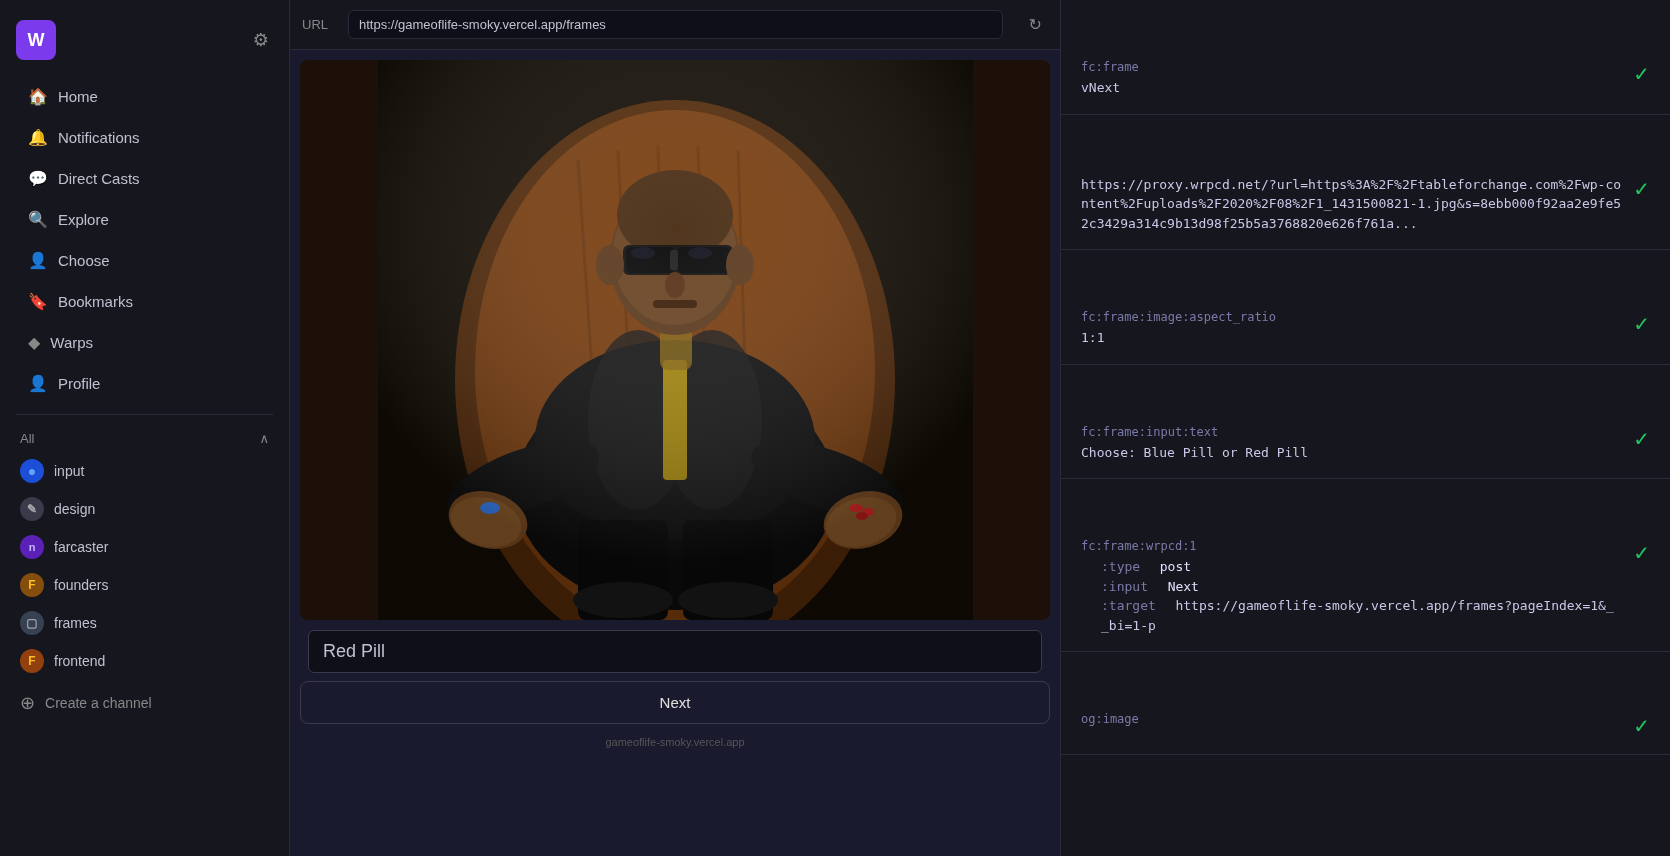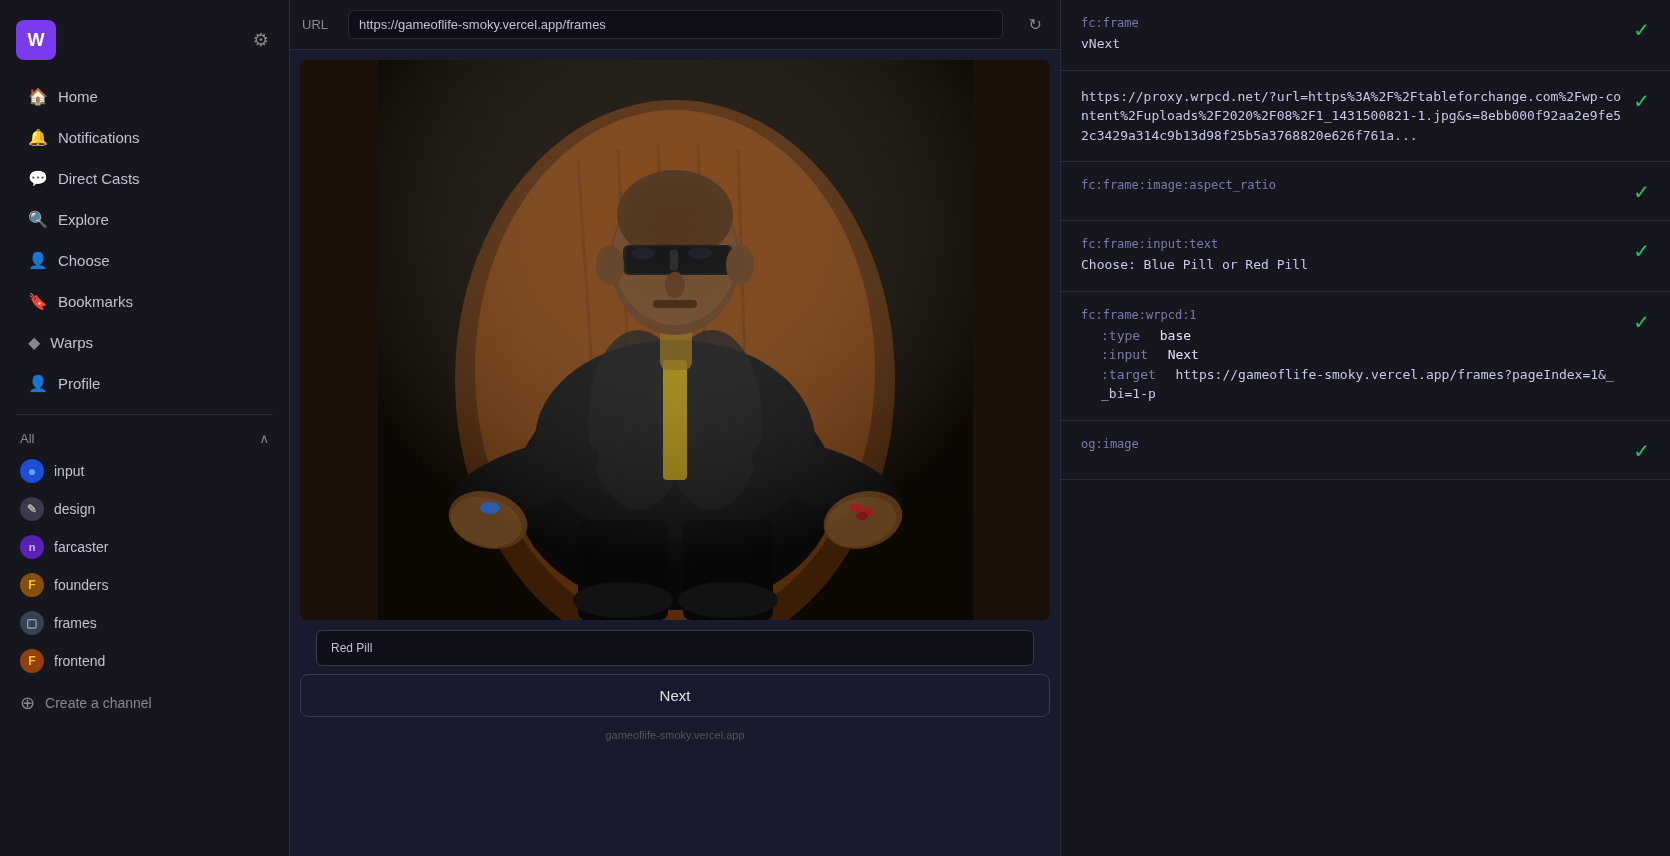--- a/index.html
+++ b/index.html
@@ -185,27 +185,27 @@
     .morpheus-figure {
       width: 100%;
       height: 100%;
       display: flex;
       align-items: center;
       justify-content: center;
       background: #1c1008;
     }
 
     .frame-input-area {
-      margin: 0 26px;
+      margin: 0 18px;
       background: #0f0f1a;
       border: 1px solid #3a3a4a;
       border-radius: 6px;
       padding: 10px 14px;
       color: #c0c0d0;
-      font-size: 12px;
+      font-size: 18px;
     }
 
     .frame-button {
       margin: 8px 10px;
       background: #1a1a2e;
       border: 1px solid #3a3a4a;
       border-radius: 8px;
       padding: 12px;
       color: #e0e0e0;
       font-size: 15px;
@@ -254,20 +254,21 @@
     .meta-value .highlight {
       color: #e0e0ff;
       font-weight: 500;
     }
 
     .meta-row {
       display: flex;
       align-items: flex-start;
       justify-content: space-between;
       gap: 12px;
+      margin-top: 44px;
     }
 
     .check-icon {
       color: #22c55e;
       font-size: 20px;
       flex-shrink: 0;
       margin-top: 2px;
     }
 
     .meta-content { flex: 1; }
@@ -498,20 +499,21 @@
         <div class="meta-value">https://proxy.wrpcd.net/?url=https%3A%2F%2Ftableforchange.com%2Fwp-content%2Fuploads%2F2020%2F08%2F1_1431500821-1.jpg&amp;s=8ebb000f92aa2e9fe52c3429a314c9b13d98f25b5a3768820e626f761a...</div>
       </div>
       <span class="check-icon">✓</span>
     </div>
   </div>
 
   <div class="meta-section">
     <div class="meta-row">
       <div class="meta-content">
         <div class="meta-key">fc:frame:image:aspect_ratio</div>
+        <div class="meta-value">1:1</div>
       </div>
       <span class="check-icon">✓</span>
     </div>
   </div>
 
   <div class="meta-section">
     <div class="meta-row">
       <div class="meta-content">
         <div class="meta-key">fc:frame:input:text</div>
         <div class="meta-value">Choose: Blue Pill or Red Pill</div>
@@ -521,21 +523,21 @@
   </div>
 
   <div class="meta-section">
     <div class="meta-row">
       <div class="meta-content">
         <div class="meta-key">fc:frame:wrpcd:1</div>
         <div class="meta-value">
           <div class="indent">
             <span class="meta-subkey">:type</span>
             <span style="display:inline-block;width:4px;"></span>
-            <span class="meta-subvalue highlight">base</span>
+            <span class="meta-subvalue highlight">post</span>
           </div>
           <div class="indent">
             <span class="meta-subkey">:input</span>
             <span style="display:inline-block;width:4px;"></span>
             <span class="meta-subvalue highlight">Next</span>
           </div>
           <div class="indent">
             <span class="meta-subkey">:target</span>
             <span style="display:inline-block;width:4px;"></span>
             <span class="meta-subvalue">https://gameoflife-smoky.vercel.app/frames?pageIndex=1&amp;__bi=1-p</span>

